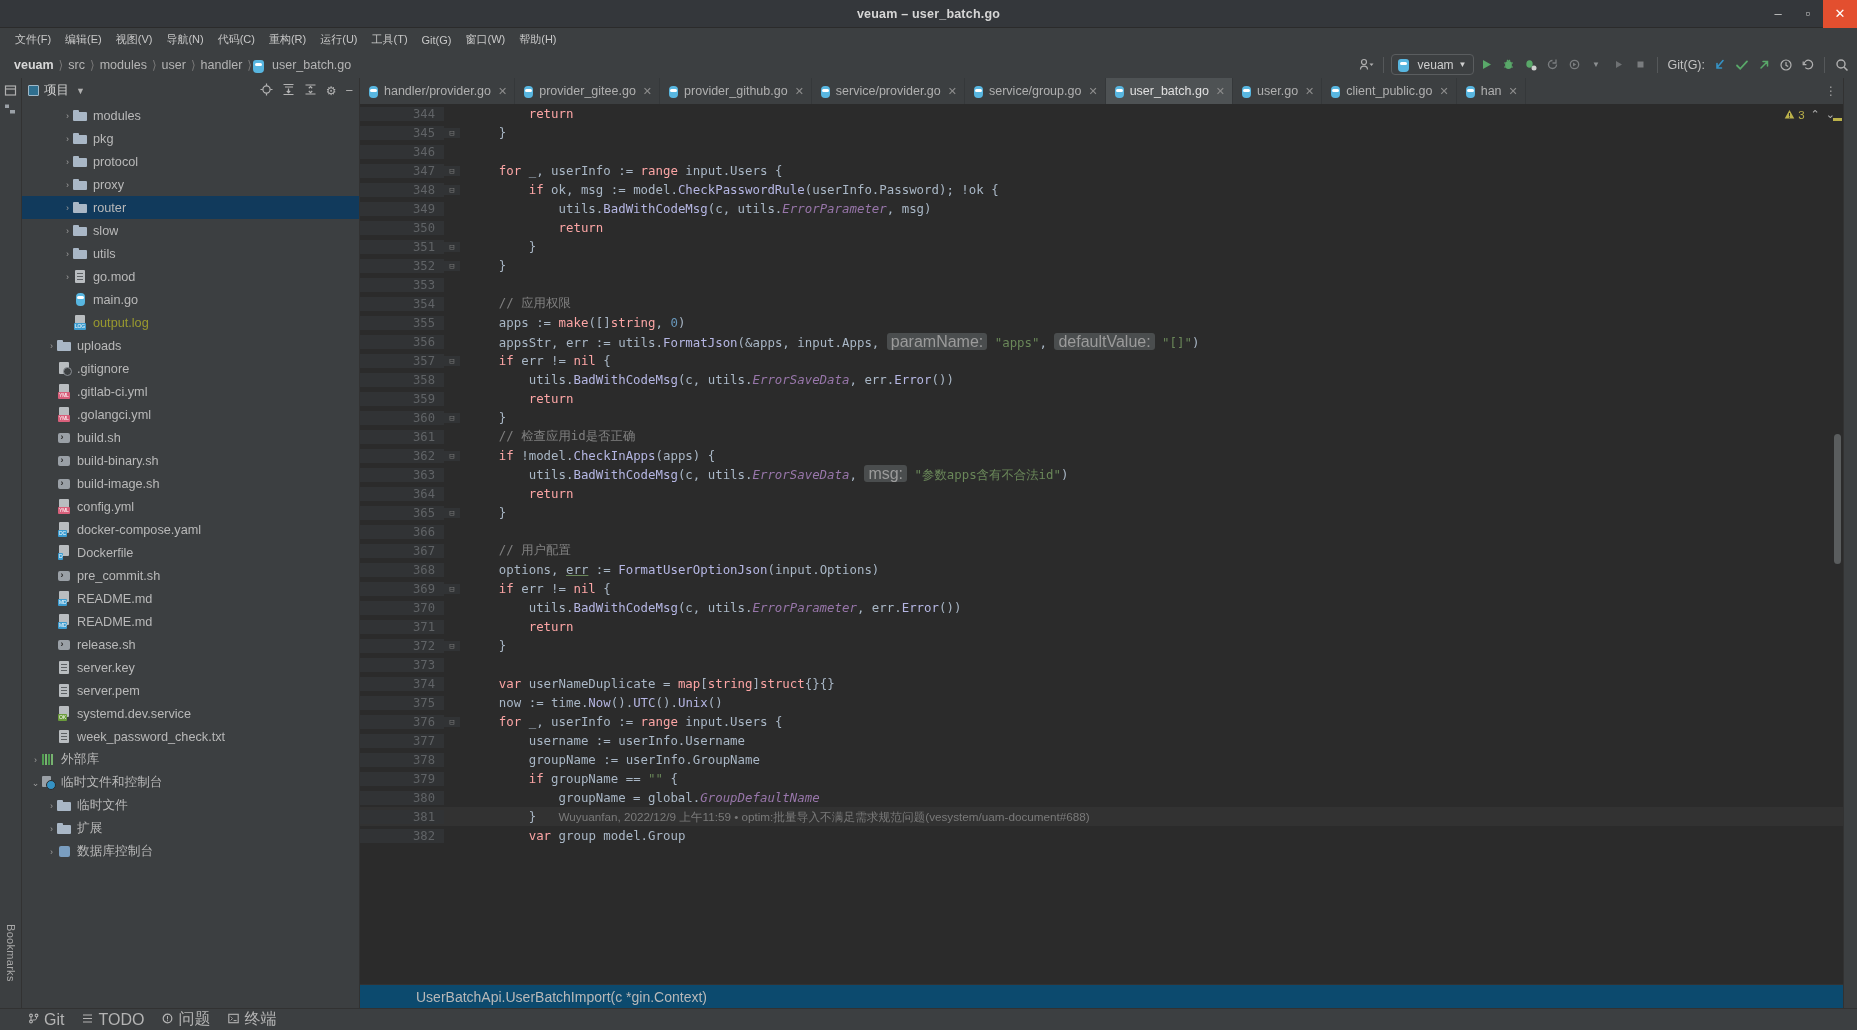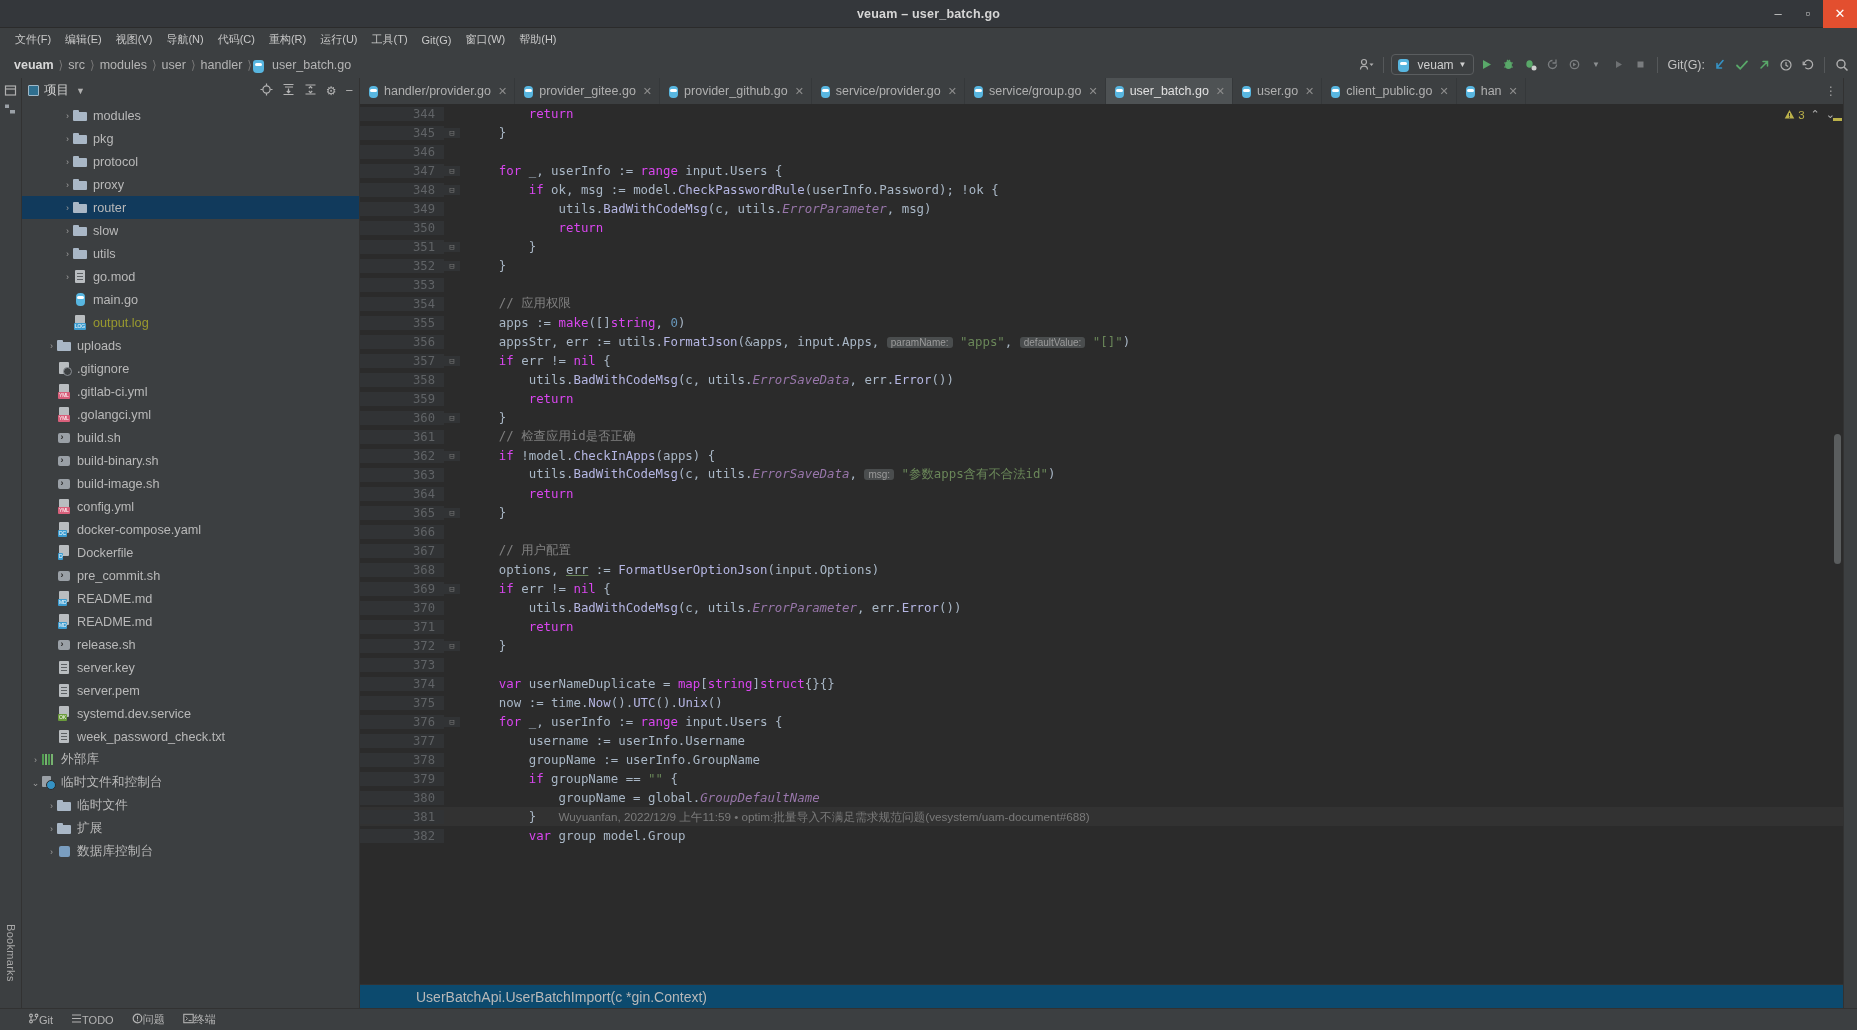--- a/index.html
+++ b/index.html
@@ -140,46 +140,46 @@
   .codeflow { flex:1; position:relative; overflow:hidden; }
 
   .codeline { height:19px; display:flex; align-items:center; font-family:"DejaVu Sans Mono","Liberation Mono",monospace;
      font-size:12.4px; white-space:pre; }
   .lnum { width:84px; flex:0 0 84px; text-align:right; padding-right:9px; color:#606366;
      font-family:"DejaVu Sans Mono",monospace; font-size:12.2px; background:#313335; }
   .fold { width:16px; flex:0 0 16px; text-align:center; color:#787878; font-size:9px; background:#313335;}
   .ctext { padding-left:9px; color:#a9b7c6; flex:1; position:relative;}
   .cl-hl { background:#323232; }
 
-  .kw { color:#d946ef; }
+  .kw { color:#fca5a5; }
   .fn { color:#b5b6e3; }
   .str { color:#6a8759; }
   .num { color:#6897bb; }
   .cmt { color:#808080; }
   .cnst { color:#9876aa; font-style:italic; }
   .und { text-decoration:underline; text-decoration-color:#6a8759; }
-  .hint { background:#4a4d4e; color:#9b9b9b; border-radius:3px; padding:0px 4px; font-size:10px;
+  .hint { background:#4a4d4e; color:#9b9b9b; border-radius:3px; padding:0px 4px; font-size:16px;
      font-family:"Liberation Sans",sans-serif; }
   .blame { color:#7a7a7a; font-family:"Liberation Sans",sans-serif; font-size:11.7px; }
 
   .scrollbar { position:absolute; right:2px; width:7px; background:#5a5d5e; border-radius:4px;}
   .marker { position:absolute; right:1px; width:9px; height:3px; }
 
   .inspect { position:absolute; right:8px; top:4px; display:flex; align-items:center; gap:6px;
      font-size:11.5px; color:#b0b0b0; z-index:5;}
   .warnbadge { color:#bbb14a; }
 
   
   .editfoot { height:24px; background:#0c4a6e; display:flex; align-items:center; padding-left:56px;
      font-size:14px; color:#b8b8b8; flex:0 0 24px; border-top:1px solid #323232;}
 
   
   .statusbar { height:22px; background:#3c3f41; display:flex; align-items:center; flex:0 0 22px;
      padding-left:28px; gap:18px; border-top:1px solid #323232;}
-  .sbitem { display:flex; align-items:center; font-size:11px; color:#b4b4b4;}
+  .sbitem { display:flex; align-items:center; gap:5px; font-size:16px; color:#b4b4b4;}
   .sbicon { font-size:11px; color:#b0b0b0; }
 
   .rightrail { width:14px; flex:0 0 14px; background:#3c3f41; border-left:1px solid #323232;}
 </style>
 </head>
 <body>
 
 <div class="titlebar">
   <div class="ttl">veuam – user_batch.go</div>
   <div class="wbtns">

